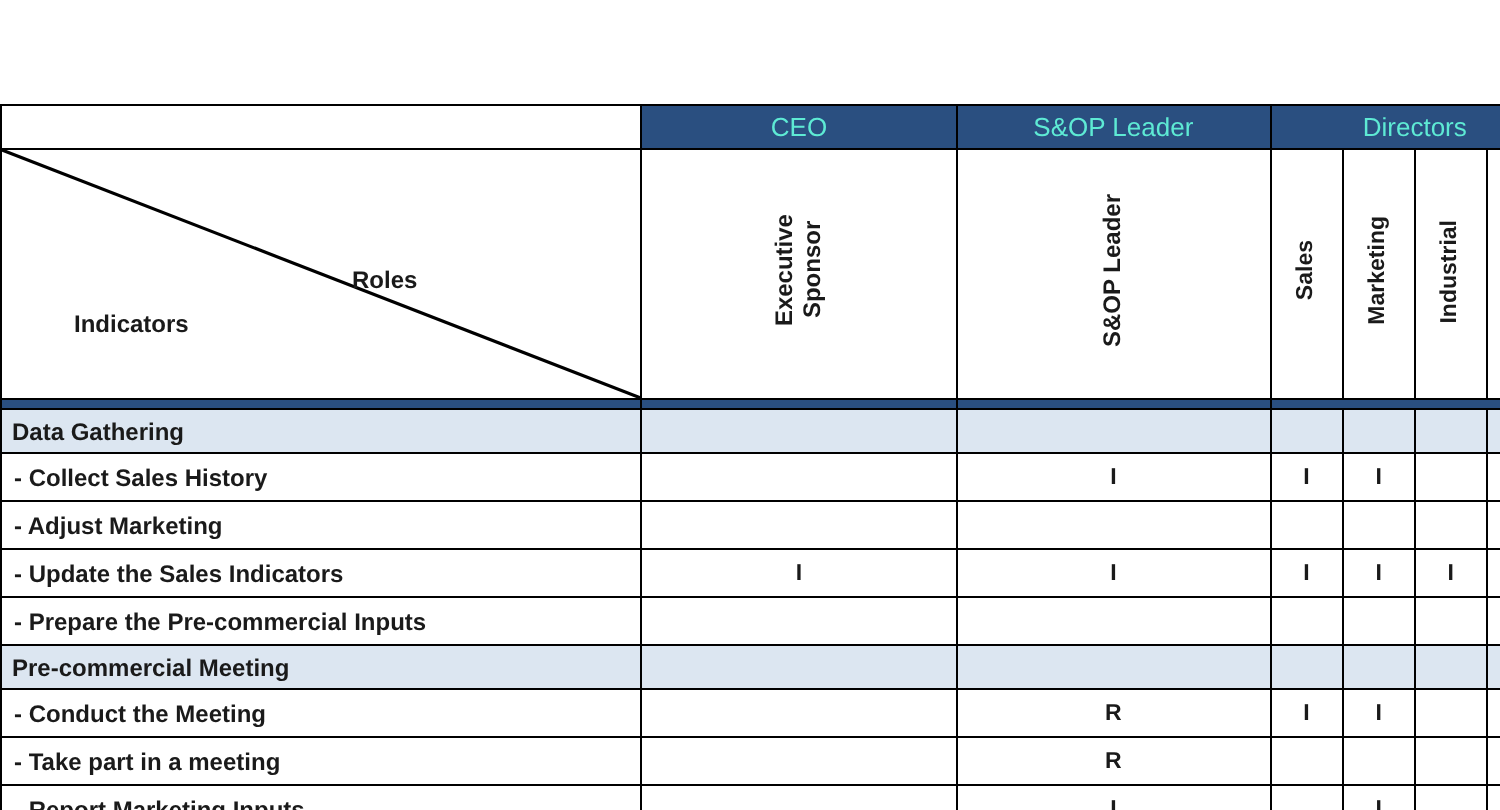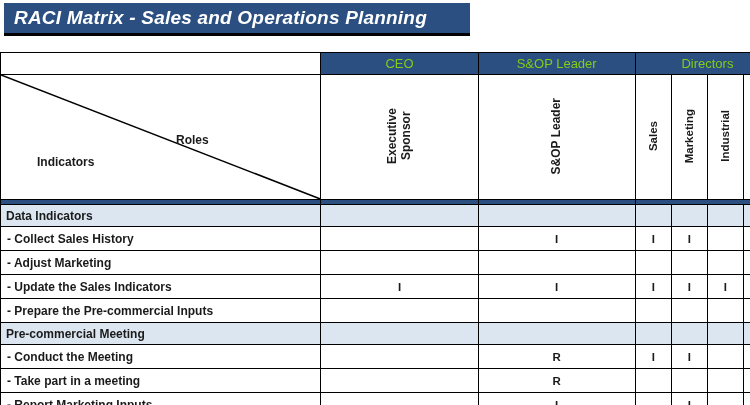--- a/index.html
+++ b/index.html
@@ -61,21 +61,21 @@
 
   
   col.c-act   { width: 320px; }
   col.c-ceo   { width: 157px; }
   col.c-sop   { width: 157px; }
   col.c-dir   { width: 36px;  }
 
   
   .grp {
     background: #2a4f80;
-    color: #84cc16;
+    color: #5eead4;
     font-weight: bold;
     font-size: 13px;
     text-align: center;
     height: 22px;
     border-color: #000000;
   }
   .grp-blank {
     background: #ffffff;
     border-left: none;
     border-top: none;
@@ -167,23 +167,20 @@
     font-weight: bold;
     font-size: 11.5px;
     color: #1a1a1a;
   }
 </style>
 </head>
 <body>
 
 <div id="app">
 
-  <div class="title-bar">
-    <span class="title-text">RACI Matrix - Sales and Operations Planning</span>
-  </div>
 
   <table class="matrix">
     <colgroup>
       <col class="c-act">
       <col class="c-ceo">
       <col class="c-sop">
       <col class="c-dir">
       <col class="c-dir">
       <col class="c-dir">
       <col class="c-dir">
@@ -225,21 +222,21 @@
       </tr>
       <tr class="divider">
         <td></td>
         <td></td>
         <td></td>
         <td colspan="4"></td>
       </tr>
     </thead>
     <tbody id="matrix-body">
         <tr class="section">
-          <td class="act">Data Indicators</td>
+          <td class="act">Data Gathering</td>
           <td class="mark"></td>
           <td class="mark"></td>
           <td class="mark"></td>
           <td class="mark"></td>
           <td class="mark"></td>
           <td class="mark"></td>
         </tr>
         <tr class="datarow">
           <td class="act">- Collect Sales History</td>
           <td class="mark"></td>

